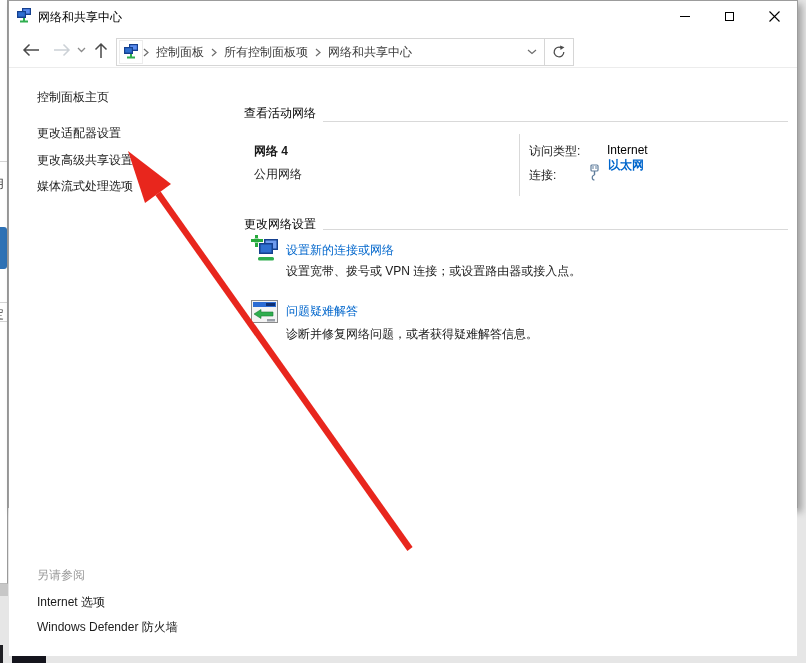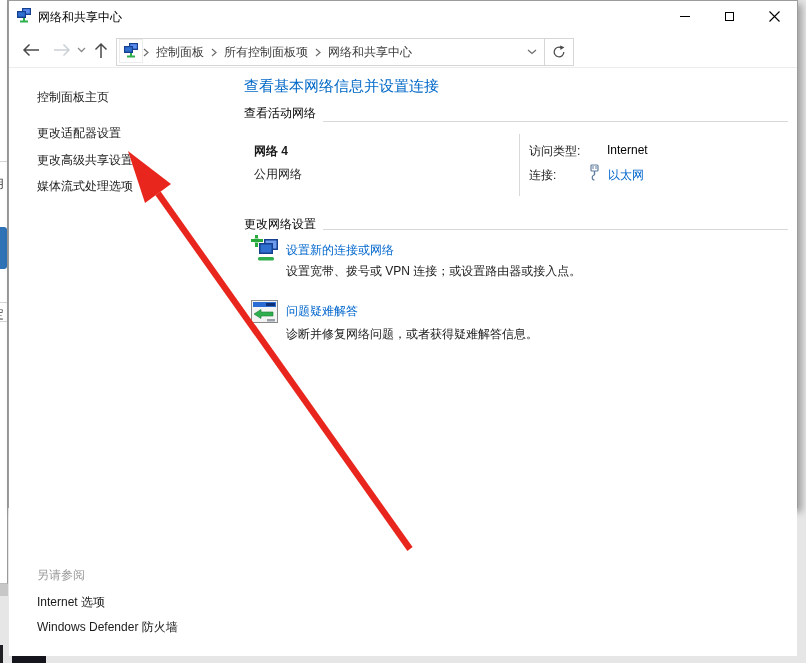--- a/index.html
+++ b/index.html
@@ -22,21 +22,21 @@
   .title-icon { position:absolute; left:7px; top:7px; width:16px; height:16px; }
   .title-text { position:absolute; left:29px; top:8px; font-size:12px; color:#000; }
   .winbtn { position:absolute; top:0; width:45px; height:30px; display:flex; align-items:center; justify-content:center; }
   .winbtn.min { right:90px; } .winbtn.max { right:45px; } .winbtn.close { right:0; }
   .glyph-min { width:10px; height:1px; background:#000; }
   .glyph-max { width:9px; height:9px; border:1px solid #000; }
 
   
   .toolbar { position:absolute; left:0; top:30px; width:100%; height:37px; background:#fff; border-bottom:1px solid #ececec; }
   .navbtn { position:absolute; top:9px; width:20px; height:20px; display:flex; align-items:center; justify-content:center; }
-  .addressbar { position:absolute; left:107px; top:7px; width:458px; height:28px; border:1px solid #d6d6d6; background:#fff; display:flex; align-items:flex-start; }
+  .addressbar { position:absolute; left:107px; top:7px; width:458px; height:28px; border:1px solid #d6d6d6; background:#fff; display:flex; align-items:center; }
   .crumb-icon-box { width:24px; height:24px; margin-left:2px; display:flex; align-items:center; justify-content:center; border:1px solid #ececec; }
   .crumb { display:flex; align-items:center; height:100%; flex:1; color:#3b3b3b; }
   .crumb-item { padding:0 7px; white-space:nowrap; cursor:default; }
   .crumb-sep { display:flex; align-items:center; }
   .addr-chevron { width:24px; height:100%; display:flex; align-items:center; justify-content:center; }
   .refresh-btn { width:29px; height:100%; border-left:1px solid #d6d6d6; display:flex; align-items:center; justify-content:center; }
   .searchbox { position:absolute; left:574px; top:7px; width:208px; height:28px; border:1px solid #d6d6d6; background:#fff; display:flex; align-items:center; }
   .searchbox svg { margin:0 10px 0 12px; }
   .searchbox input { border:none; outline:none; flex:1; font:12px "Liberation Sans","DejaVu Sans",sans-serif; color:#333; background:transparent; }
   .searchbox input::placeholder { color:#9a9a9a; }
@@ -46,21 +46,21 @@
   .side-link { position:absolute; left:28px; white-space:nowrap; color:#1a1a1a; cursor:pointer; }
   .gray-head { position:absolute; left:28px; color:#9b9b9b; }
   .page-title { position:absolute; left:235px; top:9px; font-size:15px; color:#0068c7; white-space:nowrap; }
   .sec-head { position:absolute; left:235px; color:#000; white-space:nowrap; }
   .sec-line { position:absolute; height:1px; background:#d9d9d9; }
   .net-name { position:absolute; left:245px; top:75px; font-weight:bold; }
   .net-type { position:absolute; left:245px; top:98px; }
   .vdivider { position:absolute; left:510px; top:66px; width:1px; height:62px; background:#d9d9d9; }
   .lbl { position:absolute; left:520px; }
   .val { position:absolute; left:598px; color:#000; }
-  .eth-link { position:absolute; left:599px; top:99px; color:#0066cc; cursor:pointer; display:flex; align-items:center; }
+  .eth-link { position:absolute; left:599px; top:89px; color:#0066cc; cursor:pointer; display:flex; align-items:center;font-weight:bold; }
   .eth-icon { position:absolute; left:578px; top:96px; }
   a.link, .link { color:#0066cc; text-decoration:none; cursor:pointer; white-space:nowrap; }
   .task-icon { position:absolute; }
   .task-title { position:absolute; left:277px; }
   .task-desc { position:absolute; left:277px; color:#1a1a1a; white-space:nowrap; }
 
   
   .annotation { position:absolute; left:0; top:0; width:806px; height:663px; pointer-events:none; }
 </style>
 </head>
@@ -177,21 +177,20 @@
 
       <div class="side-link" style="top:21px">控制面板主页</div>
       <div class="side-link" style="top:57px">更改适配器设置</div>
       <div class="side-link" style="top:84px">更改高级共享设置</div>
       <div class="side-link" style="top:110px">媒体流式处理选项</div>
 
       <div class="gray-head" style="top:499px">另请参阅</div>
       <div class="side-link" style="top:526px">Internet 选项</div>
       <div class="side-link" style="top:551px">Windows Defender 防火墙</div>
 
-      <div class="page-title">查看基本网络信息并设置连接</div>
 
       <div class="sec-head" style="top:37px">查看活动网络</div>
       <div class="sec-line" style="left:314px;top:53px;width:465px"></div>
 
       <div class="net-name">网络 4</div>
       <div class="net-type">公用网络</div>
       <div class="vdivider"></div>
       <div class="lbl" style="top:75px">访问类型:</div>
       <div class="val" style="top:75px">Internet</div>
       <div class="lbl" style="top:99px">连接:</div>

